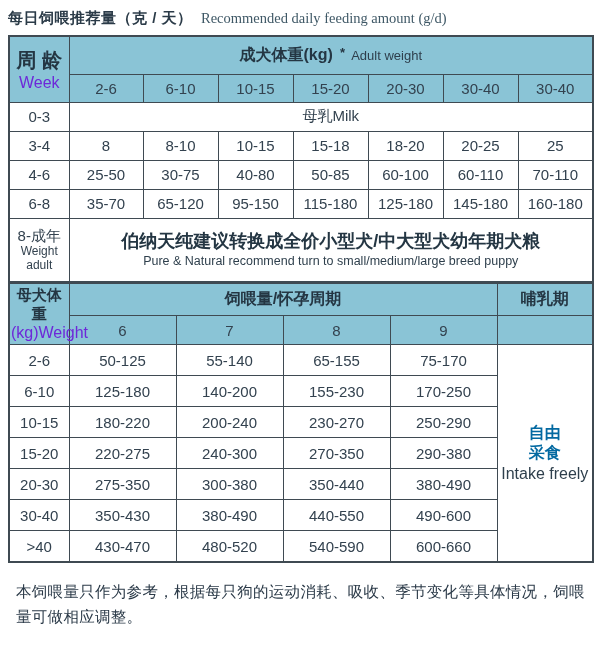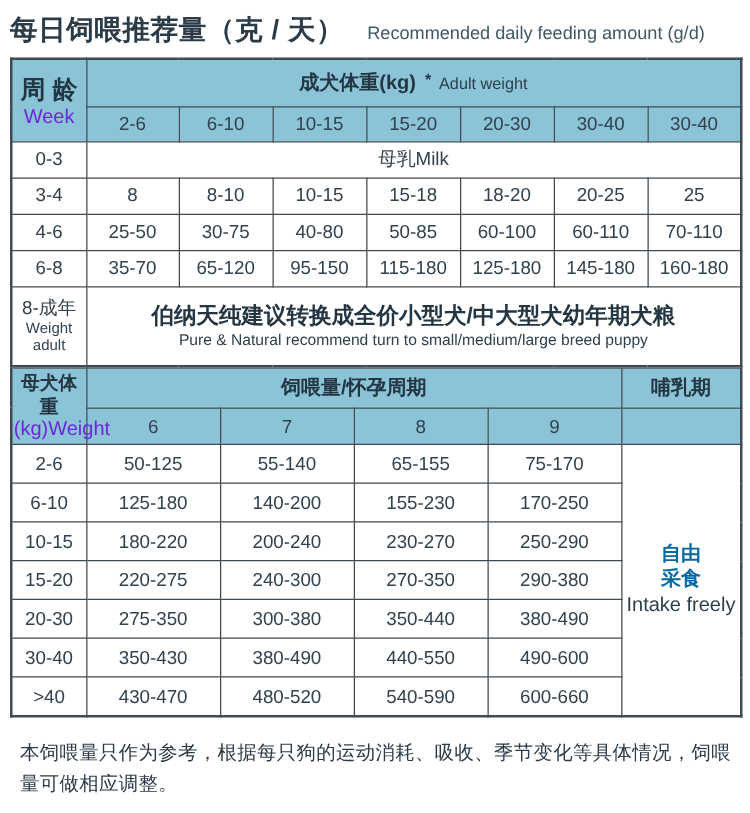--- a/index.html
+++ b/index.html
@@ -11,24 +11,24 @@
   }
   *{box-sizing:border-box;margin:0;padding:0;}
   html,body{width:600px;background:#ffffff;}
   body{
     font-family:"Liberation Sans","DejaVu Sans",sans-serif;
     color:var(--text-dark);
     width:600px;height:650px;overflow:hidden;
   }
   .title-block{padding:9px 10px 7px 8px;}
   .title-zh{
-    display:inline;font-size:22px;font-weight:bold;color:var(--title-zh);
+    display:inline;font-size:15px;font-weight:bold;color:var(--title-zh);
     letter-spacing:0.5px;
   }
-  .title-en{display:inline;font-size:14.5px;color:var(--title-en);margin-left:14px;}
+  .title-en{display:inline;font-size:14.5px;color:var(--title-en);margin-left:4px;font-family:Liberation Serif, serif;}
   table{
     border-collapse:collapse;table-layout:fixed;
     width:584px;margin:0 8px;
   }
   table.t2{border-top:none;}
   th,td{
     border:1px solid var(--border);
     text-align:center;vertical-align:middle;
     font-size:15px;font-weight:normal;color:var(--text-dark);
     padding:2px 1px;

